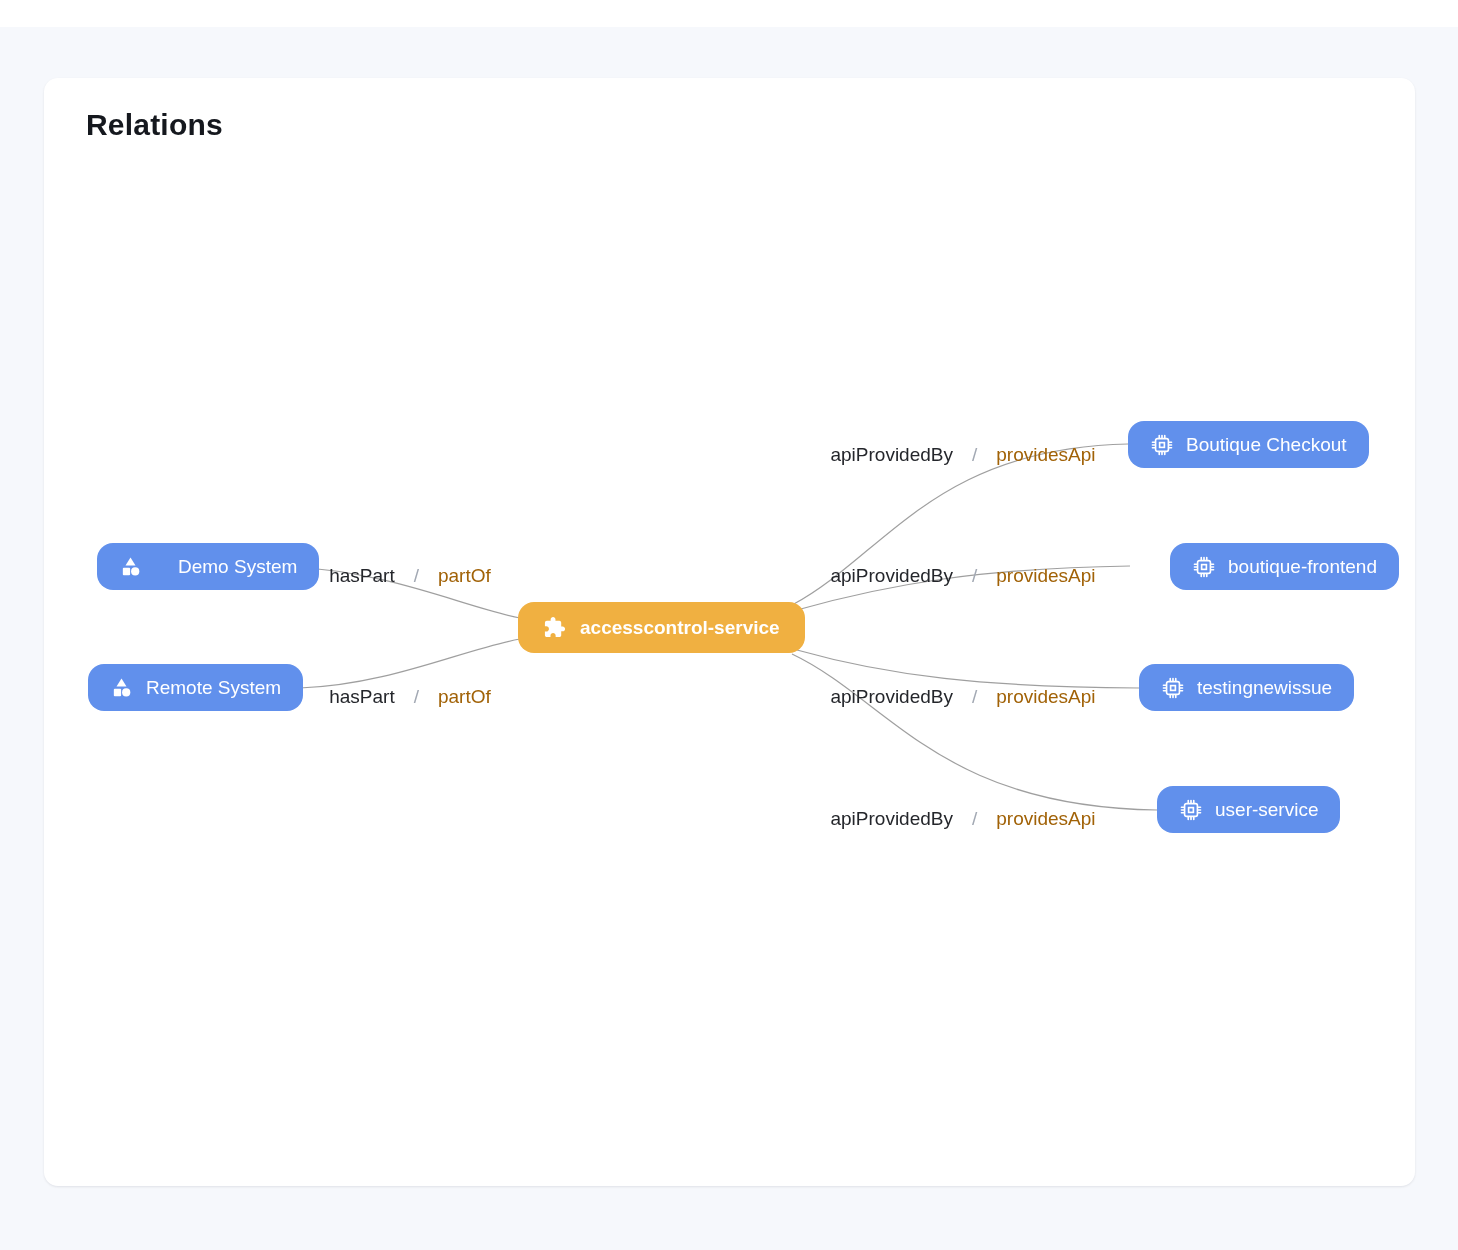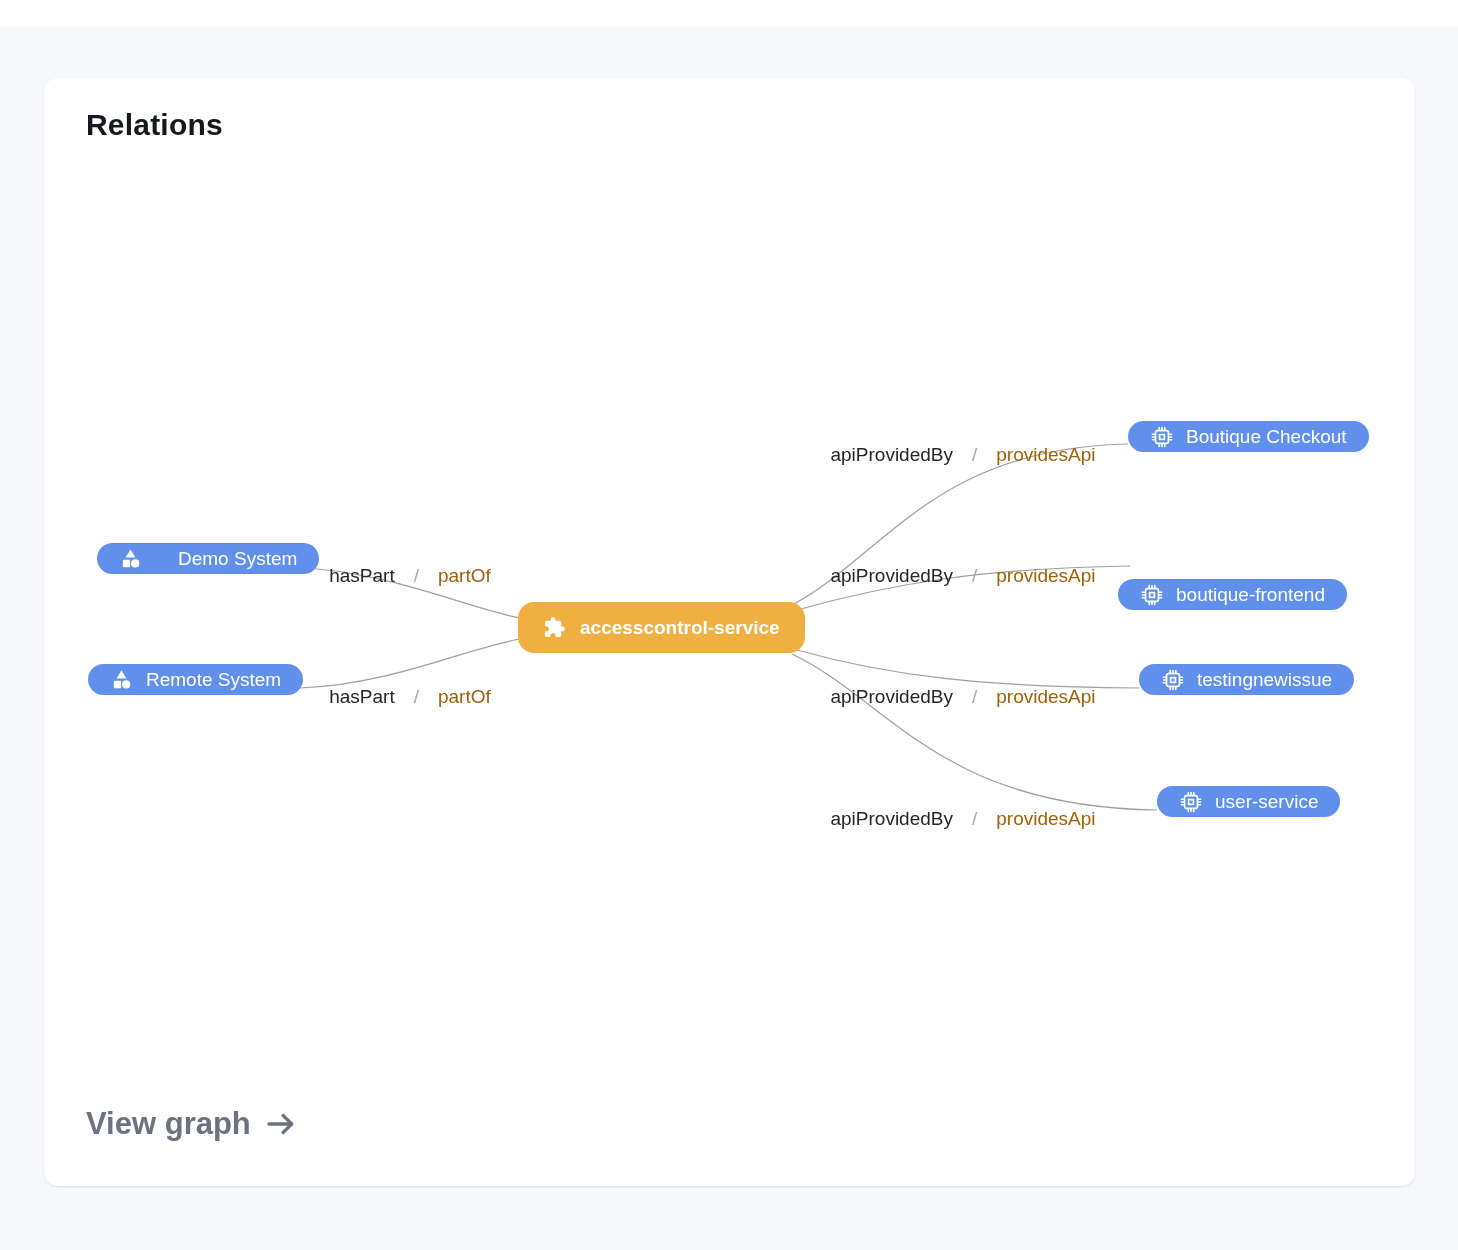--- a/index.html
+++ b/index.html
@@ -47,21 +47,21 @@
     fill: none;
     stroke: #8e8e8e;
     stroke-width: 1.2;
     opacity: 0.85;
   }
   .node {
     position: absolute;
     display: flex;
     align-items: center;
     gap: 13px;
-    height: 31px;
+    height: 47px;
     padding: 0 22px;
     border-radius: 16px;
     color: #ffffff;
     font-size: 19px;
     white-space: nowrap;
     box-sizing: border-box;
     cursor: pointer;
   }
   .node.blue { background: #6190ec; }
   .node.center {
@@ -161,21 +161,21 @@
       <span class="icon">
         <svg viewBox="0 0 24 24" width="22" height="22" fill="none" stroke="#ffffff" stroke-width="1.8" stroke-linecap="round">
           <rect x="5" y="5" width="14" height="14" rx="2"></rect>
           <rect x="9.4" y="9.4" width="5.2" height="5.2"></rect>
           <path d="M9 1.6v3 M12 1.6v3 M15 1.6v3 M9 19.4v3 M12 19.4v3 M15 19.4v3 M1.6 9h3 M1.6 12h3 M1.6 15h3 M19.4 9h3 M19.4 12h3 M19.4 15h3"></path>
         </svg>
       </span>
       <span>Boutique Checkout</span>
     </div>
 
-    <div class="node blue" style="left:1074px; top:465px;margin-top:36px;">
+    <div class="node blue" style="left:1126px; top:465px;">
       <span class="icon">
         <svg viewBox="0 0 24 24" width="22" height="22" fill="none" stroke="#ffffff" stroke-width="1.8" stroke-linecap="round">
           <rect x="5" y="5" width="14" height="14" rx="2"></rect>
           <rect x="9.4" y="9.4" width="5.2" height="5.2"></rect>
           <path d="M9 1.6v3 M12 1.6v3 M15 1.6v3 M9 19.4v3 M12 19.4v3 M15 19.4v3 M1.6 9h3 M1.6 12h3 M1.6 15h3 M19.4 9h3 M19.4 12h3 M19.4 15h3"></path>
         </svg>
       </span>
       <span>boutique-frontend</span>
     </div>
 
@@ -227,23 +227,14 @@
       <span class="rv">providesApi</span>
     </div>
     <div class="edge-label" style="left:919px; top:741px;">
       <span class="fw">apiProvidedBy</span>
       <span class="sep">/</span>
       <span class="rv">providesApi</span>
     </div>
 
   </div>
 
-  <div class="view-graph">
-    <span>View graph</span>
-    <span class="arrow">
-      <svg viewBox="0 0 24 24" width="34" height="34" fill="none" stroke="#6b7280" stroke-width="2.3" stroke-linecap="round" stroke-linejoin="round">
-        <path d="M3.5 12h16"></path>
-        <path d="M13.5 6l6 6-6 6"></path>
-      </svg>
-    </span>
-  </div>
 
 </div>
 
 </body></html>

